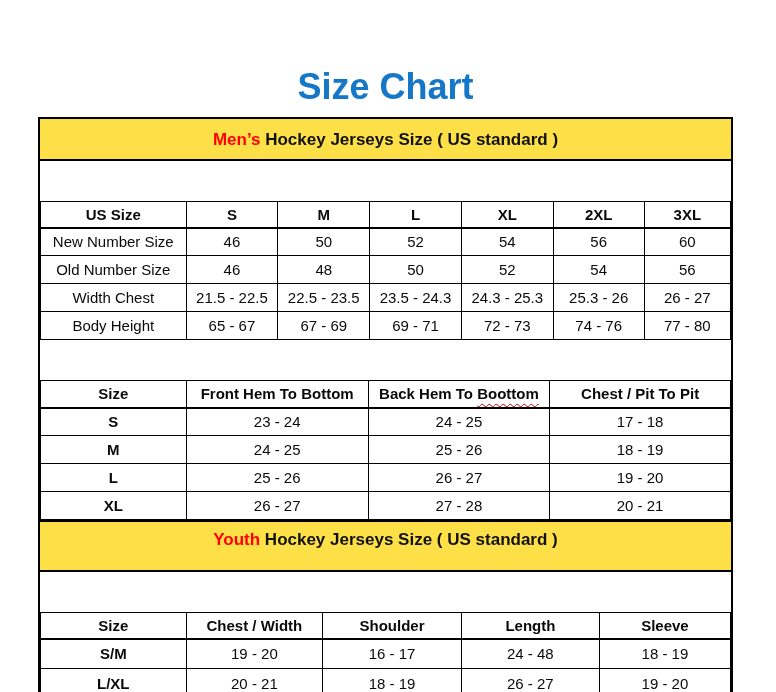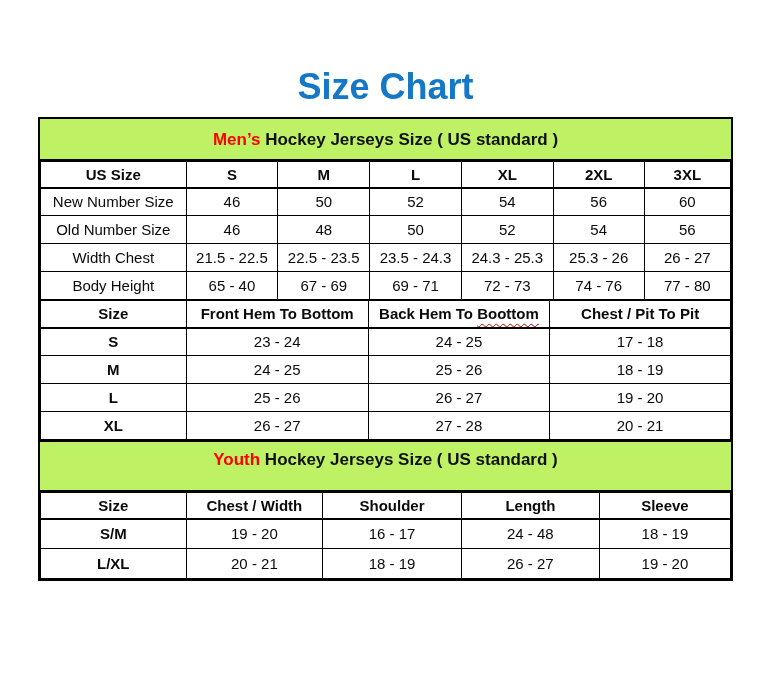--- a/index.html
+++ b/index.html
@@ -11,29 +11,29 @@
   .page-title {
     position:absolute; top:66px; left:38px; width:695px;
     text-align:center; font-size:36px; font-weight:bold; color:#1577C8;
     letter-spacing:0px;
   }
   .chart-box {
     position:absolute; top:117px; left:38px; width:695px;
     border:2.5px solid #000;
   }
   .banner {
-    background:#bef264; text-align:center; font-weight:bold; font-size:17px; color:#111;
+    background:#fde047; text-align:center; font-weight:bold; font-size:17px; color:#111;
     border-top:2px solid #000; border-bottom:2px solid #000;
   }
   .banner:first-child { border-top:none; }
   .banner-0 { height:42px; line-height:42px; }
   .banner-1 { height:38px; line-height:38px; }
   .banner-2 { height:52px; line-height:36px; }
   .banner .hl { color:#FF0000; }
-  table { width:100%; border-collapse:collapse; table-layout:fixed; }
+  table { width:100%; border-collapse:collapse; table-layout:fixed;margin-top:40px; }
   th, td {
     border:1.5px solid #000; text-align:center; vertical-align:middle;
     font-size:15px; color:#0a0a0a; padding:0 2px; overflow:hidden; white-space:nowrap;
   }
   thead th { font-weight:bold; border-bottom:2px solid #000; }
   tbody td { font-weight:normal; }
   .sec-0 thead tr { height:26px; }
   .sec-0 tbody tr { height:28px; }
   .sec-1 thead tr { height:27px; }
   .sec-1 tbody tr { height:28px; }
@@ -102,21 +102,21 @@
             <th class="row-label">Width Chest</th>
             <td>21.5 - 22.5</td>
             <td>22.5 - 23.5</td>
             <td>23.5 - 24.3</td>
             <td>24.3 - 25.3</td>
             <td>25.3 - 26</td>
             <td>26 - 27</td>
           </tr>
           <tr>
             <th class="row-label">Body Height</th>
-            <td>65 - 40</td>
+            <td>65 - 67</td>
             <td>67 - 69</td>
             <td>69 - 71</td>
             <td>72 - 73</td>
             <td>74 - 76</td>
             <td>77 - 80</td>
           </tr>
         </tbody>
     </table>
 
     <table class="sec-1">

